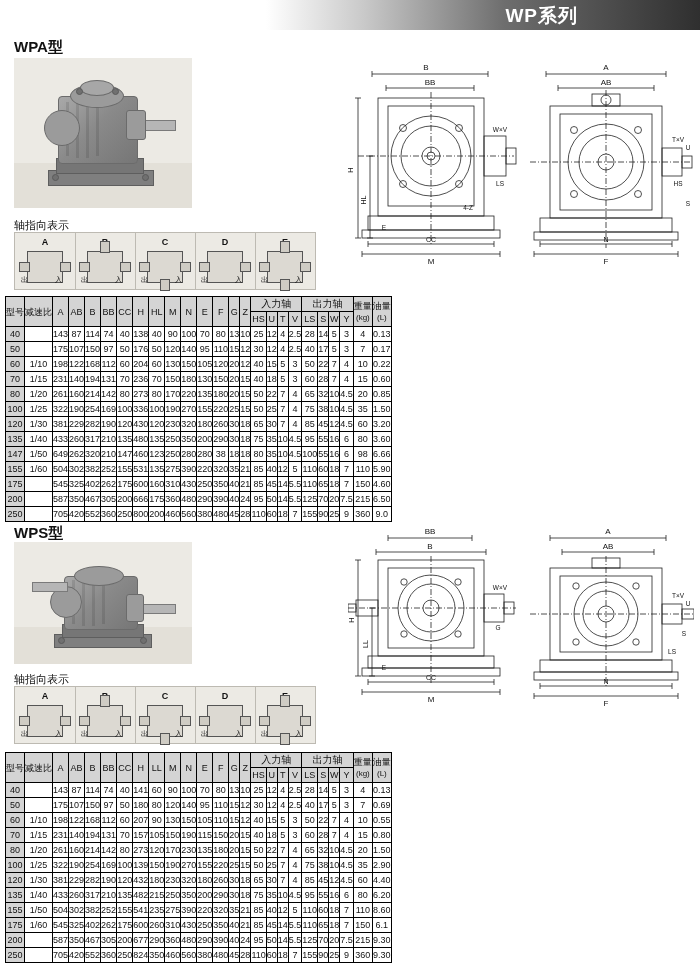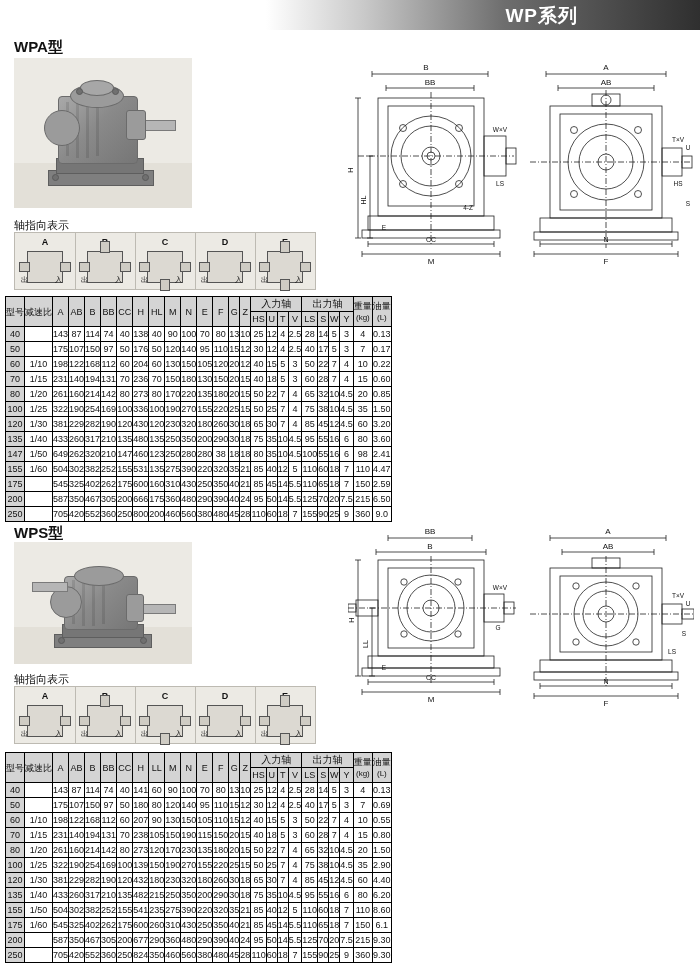--- a/index.html
+++ b/index.html
@@ -578,21 +578,21 @@
           <td style="width: 22px;">18</td>
           <td style="width: 22px;">80</td>
           <td style="width: 22px;">35</td>
           <td style="width: 20px;">10</td>
           <td style="width: 24px;">4.5</td>
           <td style="width: 26px;">100</td>
           <td style="width: 24px;">55</td>
           <td style="width: 20px;">16</td>
           <td style="width: 22px;">6</td>
           <td style="width: 32px;">98</td>
-          <td style="width: 30px;">2.41</td>
+          <td style="width: 30px;">6.66</td>
         </tr>
         <tr>
           <td class="rowhdr" style="width: 34px;">155</td>
           <td class="ratio" style="width: 36px;">1/60</td>
           <td style="width: 30px;">504</td>
           <td style="width: 30px;">302</td>
           <td style="width: 30px;">382</td>
           <td style="width: 30px;">252</td>
           <td style="width: 28px;">155</td>
           <td style="width: 32px;">531</td>
@@ -605,21 +605,21 @@
           <td style="width: 22px;">21</td>
           <td style="width: 22px;">85</td>
           <td style="width: 22px;">40</td>
           <td style="width: 20px;">12</td>
           <td style="width: 24px;">5</td>
           <td style="width: 26px;">110</td>
           <td style="width: 24px;">60</td>
           <td style="width: 20px;">18</td>
           <td style="width: 22px;">7</td>
           <td style="width: 32px;">110</td>
-          <td style="width: 30px;">4.47</td>
+          <td style="width: 30px;">5.90</td>
         </tr>
         <tr>
           <td class="rowhdr" style="width: 34px;">175</td>
           <td class="ratio" style="width: 36px;"></td>
           <td style="width: 30px;">545</td>
           <td style="width: 30px;">325</td>
           <td style="width: 30px;">402</td>
           <td style="width: 30px;">262</td>
           <td style="width: 28px;">175</td>
           <td style="width: 32px;">600</td>
@@ -632,21 +632,21 @@
           <td style="width: 22px;">21</td>
           <td style="width: 22px;">85</td>
           <td style="width: 22px;">45</td>
           <td style="width: 20px;">14</td>
           <td style="width: 24px;">5.5</td>
           <td style="width: 26px;">110</td>
           <td style="width: 24px;">65</td>
           <td style="width: 20px;">18</td>
           <td style="width: 22px;">7</td>
           <td style="width: 32px;">150</td>
-          <td style="width: 30px;">2.59</td>
+          <td style="width: 30px;">4.60</td>
         </tr>
         <tr>
           <td class="rowhdr" style="width: 34px;">200</td>
           <td class="ratio" style="width: 36px;"></td>
           <td style="width: 30px;">587</td>
           <td style="width: 30px;">350</td>
           <td style="width: 30px;">467</td>
           <td style="width: 30px;">305</td>
           <td style="width: 28px;">200</td>
           <td style="width: 32px;">666</td>
@@ -970,21 +970,21 @@
           <td style="width: 30px;">0.55</td>
         </tr>
         <tr>
           <td class="rowhdr" style="width: 34px;">70</td>
           <td class="ratio" style="width: 36px;">1/15</td>
           <td style="width: 30px;">231</td>
           <td style="width: 30px;">140</td>
           <td style="width: 30px;">194</td>
           <td style="width: 30px;">131</td>
           <td style="width: 28px;">70</td>
-          <td style="width: 32px;">238</td>
+          <td style="width: 32px;">157</td>
           <td style="width: 26px;">105</td>
           <td style="width: 30px;">150</td>
           <td style="width: 30px;">190</td>
           <td style="width: 28px;">115</td>
           <td style="width: 28px;">150</td>
           <td style="width: 22px;">20</td>
           <td style="width: 22px;">15</td>
           <td style="width: 22px;">40</td>
           <td style="width: 22px;">18</td>
           <td style="width: 20px;">5</td>

